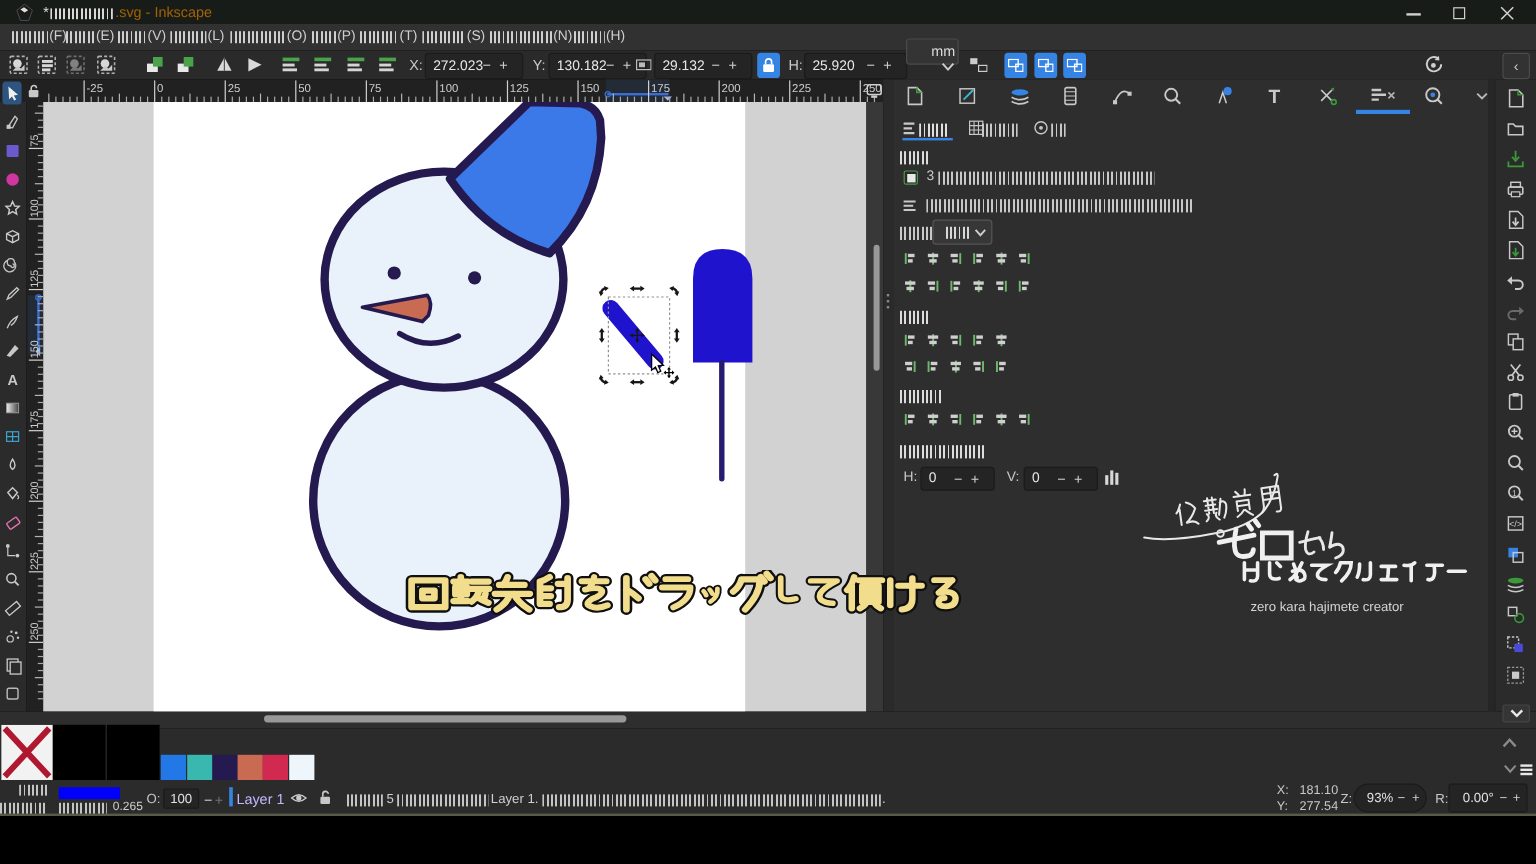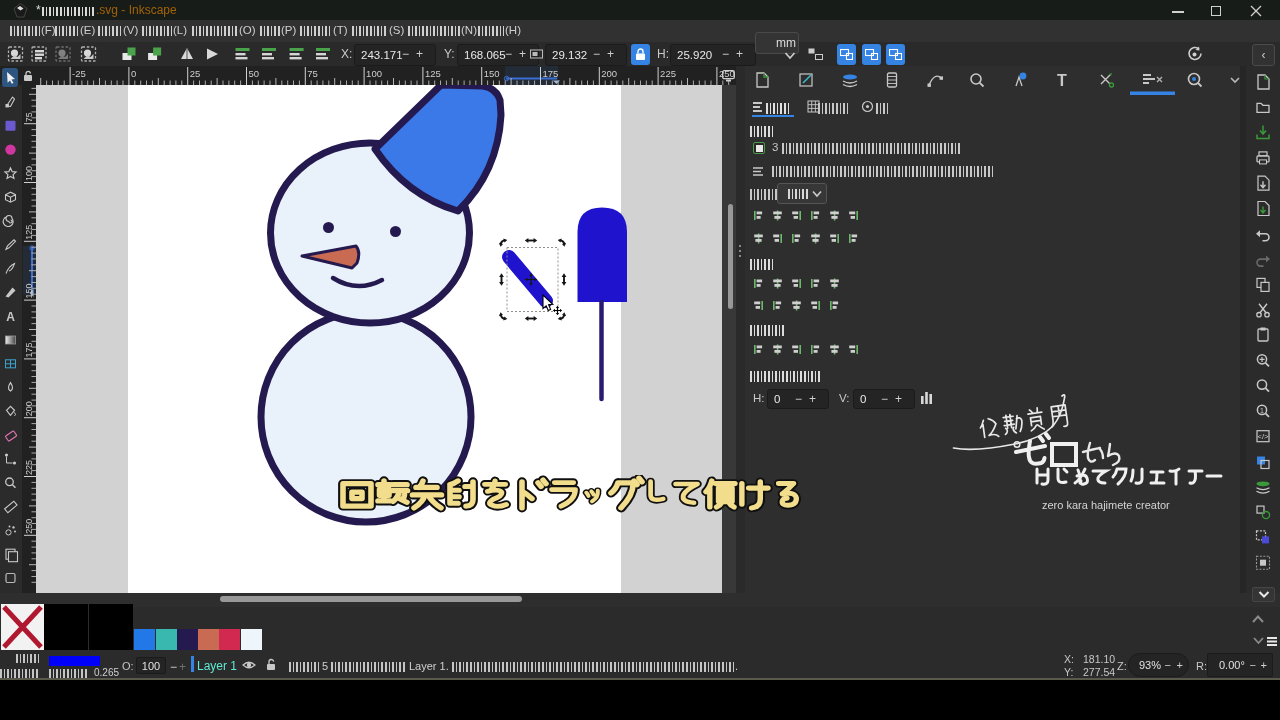--- a/index.html
+++ b/index.html
@@ -98,26 +98,26 @@
     <rect x="262" y="15" width="12" height="2.4" fill="#d5d5d5"></rect>
     <rect x="289.6" y="6" width="14" height="3" fill="#4aa24a"></rect>
     <rect x="289.6" y="11" width="10" height="2.4" fill="#d5d5d5"></rect>
     <rect x="289.6" y="15" width="12" height="2.4" fill="#d5d5d5"></rect>
     <rect x="316" y="6" width="14" height="3" fill="#4aa24a"></rect>
     <rect x="316" y="11" width="10" height="2.4" fill="#d5d5d5"></rect>
     <rect x="316" y="15" width="12" height="2.4" fill="#d5d5d5"></rect>
   </svg>
 <div class="lbl" style="left:341px;top:47px">X:</div>
 <div class="spin" style="left:354px;top:44px;width:82px">
-    <span class="v">243.171</span>
+    <span class="v">272.023</span>
     <span class="mp">−+</span>
   </div>
 <div class="lbl" style="left:444px;top:47px">Y:</div>
 <div class="spin" style="left:457px;top:44px;width:82px">
-    <span class="v">168.065</span>
+    <span class="v">130.182</span>
     <span class="mp">−+</span>
   </div>
 <svg class="abs" style="left:530px;top:48px" width="13" height="12">
     <rect x="0.5" y="2" width="12" height="8" fill="none" stroke="#bbb"></rect>
     <rect x="2.5" y="4" width="5" height="4" fill="#bbb"></rect>
   </svg>
 <div class="spin" style="left:545px;top:44px;width:82px">
     <span class="v">29.132</span>
     <span class="mp">−+</span>
   </div>
@@ -800,21 +800,21 @@
 <div class="abs" style="left:16px;top:654px;width:24px;height:9px;background:repeating-linear-gradient(90deg,#c4c4c4 0 1.6px,transparent 1.6px 3.6px)"></div>
 <div class="abs" style="left:49px;top:656px;width:51px;height:10px;background:#0000fa"></div>
 <div class="abs" style="left:0px;top:669px;width:40px;height:9px;background:repeating-linear-gradient(90deg,#c4c4c4 0 1.6px,transparent 1.6px 3.6px)"></div>
 <div class="abs" style="left:49px;top:669px;width:40px;height:9px;background:repeating-linear-gradient(90deg,#c4c4c4 0 1.6px,transparent 1.6px 3.6px)"></div>
 <div class="abs" style="left:94px;top:667px;color:#d0d0d0;font-size:10px">0.265</div>
 <div class="abs" style="left:122px;top:660px;color:#c4c4c4;font-size:11px">O:</div>
 <div class="abs" style="left:136px;top:657px;width:30px;height:17px;background:#242424;border:1px solid #1a1a1a;border-radius:2px;color:#e0e0e0;font-size:11px;text-align:center;line-height:16px">100</div>
 <div class="abs" style="left:170px;top:660px;color:#cfcfcf;font-size:12px">−</div>
 <div class="abs" style="left:179px;top:660px;color:#6f6f6f;font-size:12px">+</div>
 <div class="abs" style="left:191px;top:656px;width:2.5px;height:16px;background:#3584e4"></div>
-<div class="abs" style="left:197px;top:659px;color:#5eead4;font-size:12px">Layer 1</div>
+<div class="abs" style="left:197px;top:659px;color:#c4b5fd;font-size:12px">Layer 1</div>
 <svg class="abs" style="left:242px;top:659px" width="14" height="12">
 <path d="M1,6 Q7,0.5 13,6 Q7,11.5 1,6 Z" fill="none" stroke="#c8c8c8" stroke-width="1.2"></path>
     <circle cx="7" cy="6" r="2.2" fill="#c8c8c8"></circle>
   </svg>
 <svg class="abs" style="left:266px;top:658px" width="12" height="13">
 <rect x="1" y="6" width="8" height="6" rx="1" fill="#c8c8c8"></rect>
     <path d="M3,6 V4 a2.3,2.3 0 0,1 4.6,-0.4" fill="none" stroke="#c8c8c8" stroke-width="1.3"></path>
   </svg>
 <div class="abs" style="left:289px;top:662px;width:30px;height:10px;background:repeating-linear-gradient(90deg,#c4c4c4 0 1.6px,transparent 1.6px 3.6px)"></div>
 <div class="abs" style="left:322px;top:660px;color:#cfcfcf;font-size:11px">5</div>

